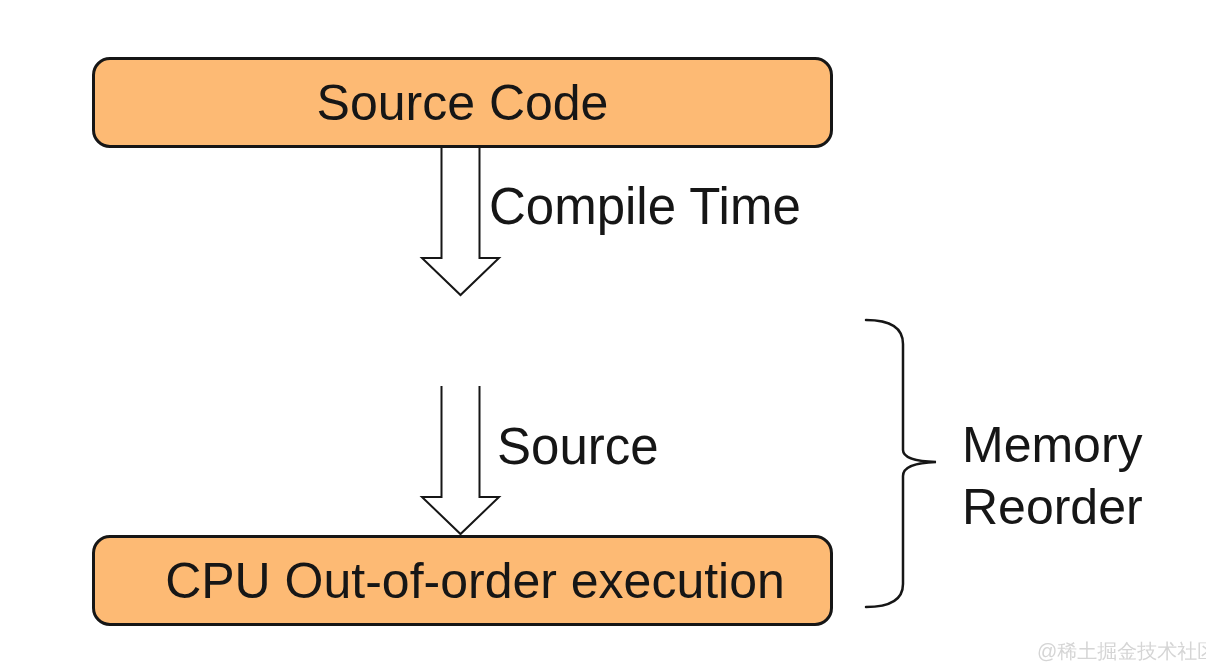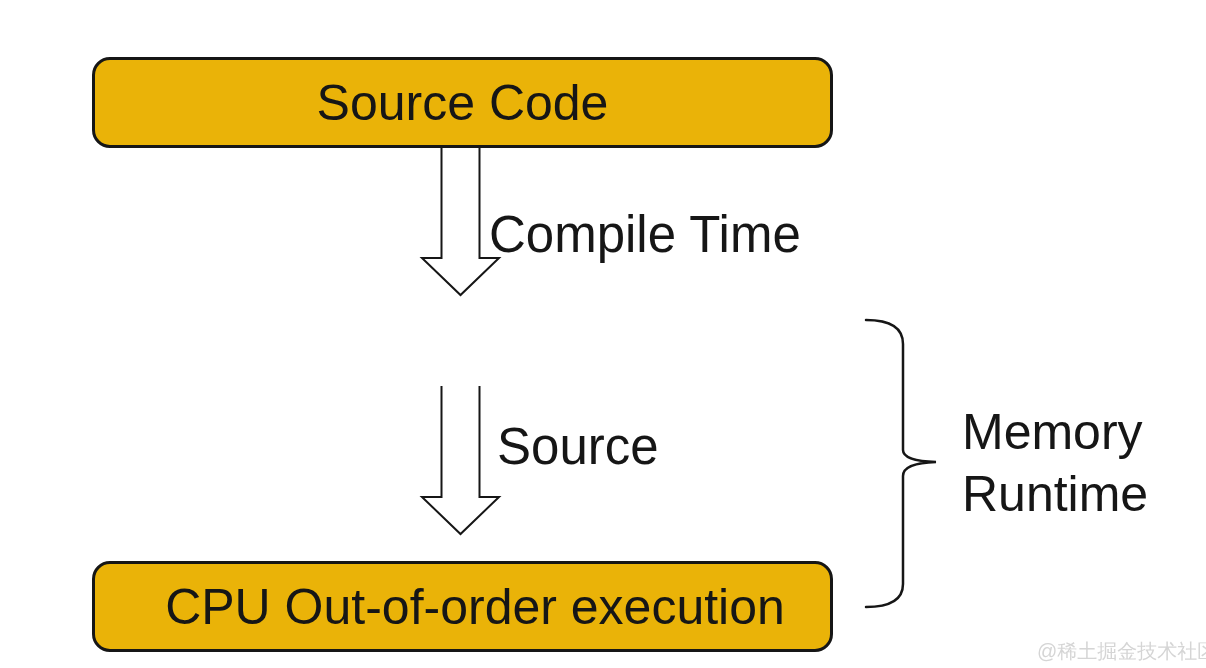--- a/index.html
+++ b/index.html
@@ -17,53 +17,53 @@
     color: #161616;
   }
   .flow-box {
     position: absolute;
     left: 92px;
     width: 741px;
     height: 91px;
     box-sizing: border-box;
     border: 3px solid #161616;
     border-radius: 18px;
-    background: #eab308;
+    background: #fdba74;
     display: flex;
     align-items: center;
     justify-content: center;
     font-size: 50px;
     line-height: 1;
     white-space: nowrap;
   }
   .box-1 { top: 57px; }
   .box-2 { top: 296px; }
-  .box-3 { top: 561px; padding-left: 25px; }
+  .box-3 { top: 535px; padding-left: 25px; }
 
   .svg-layer {
     position: absolute;
     left: 0;
     top: 0;
     width: 1206px;
     height: 668px;
   }
 
   .edge-label {
     position: absolute;
     font-size: 51px;
     line-height: 1;
     white-space: nowrap;
   }
-  .label-compile { left: 489px; top: 181px; margin-top: 28px; }
+  .label-compile { left: 489px; top: 181px; }
   .label-runtime { left: 497px; top: 421px; }
 
   .brace-label {
     position: absolute;
     left: 962px;
-    top: 401px;
+    top: 414px;
     font-size: 50px;
     line-height: 62px;
     white-space: nowrap;
   }
 
   .watermark {
     position: absolute;
     left: 1037px;
     top: 640px;
     font-size: 20px;
@@ -94,18 +94,18 @@
   <div class="flow-box box-3">
     <span>CPU Out-of-order execution</span>
   </div>
 
   <div class="edge-label label-compile">Compile Time</div>
 
   <div class="edge-label label-runtime">Source</div>
 
   <div class="brace-label">
     <div>Memory</div>
-    <div>Runtime</div>
+    <div>Reorder</div>
   </div>
 
   <div class="watermark">@稀土掘金技术社区</div>
 
 </div>
 
 </body></html>

